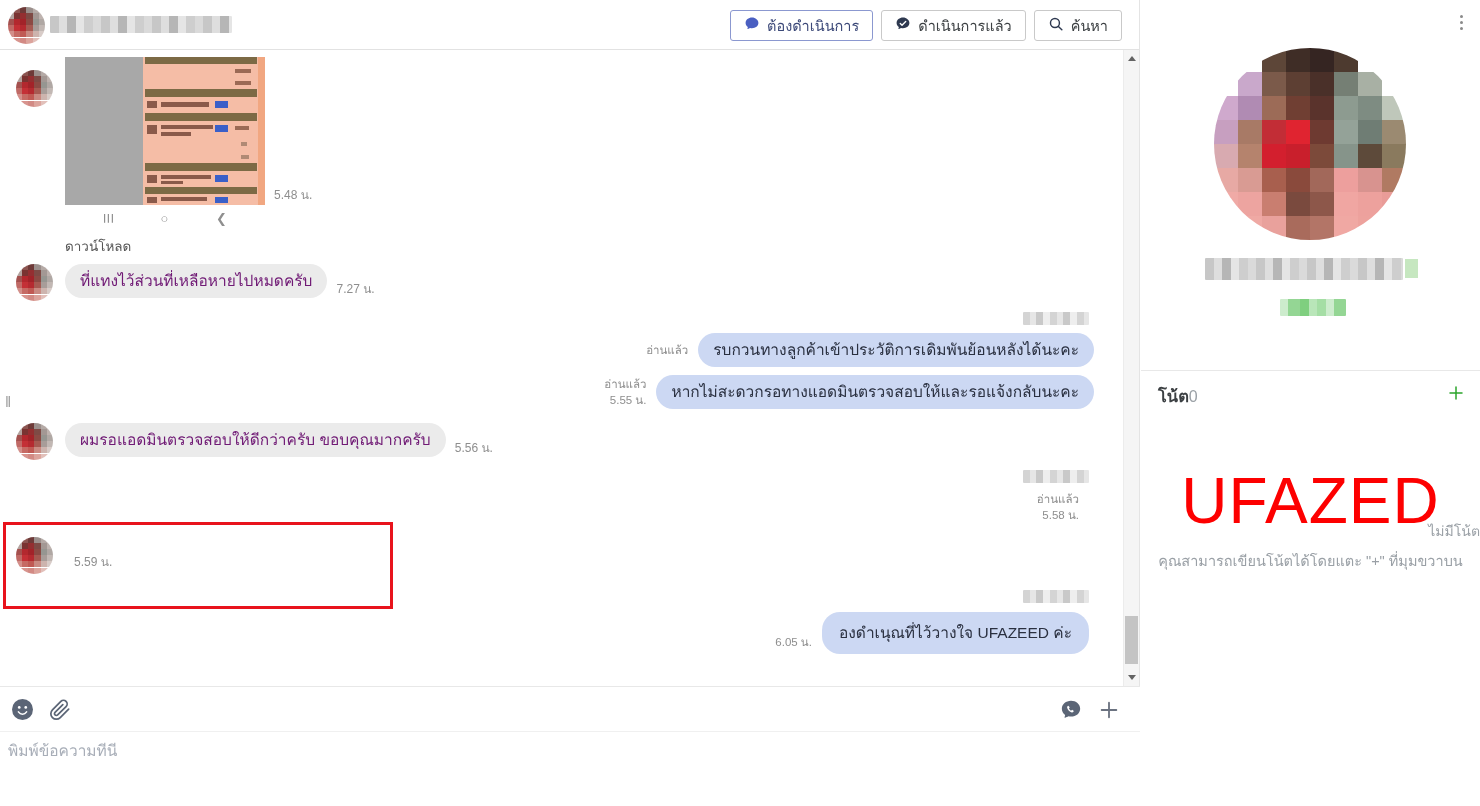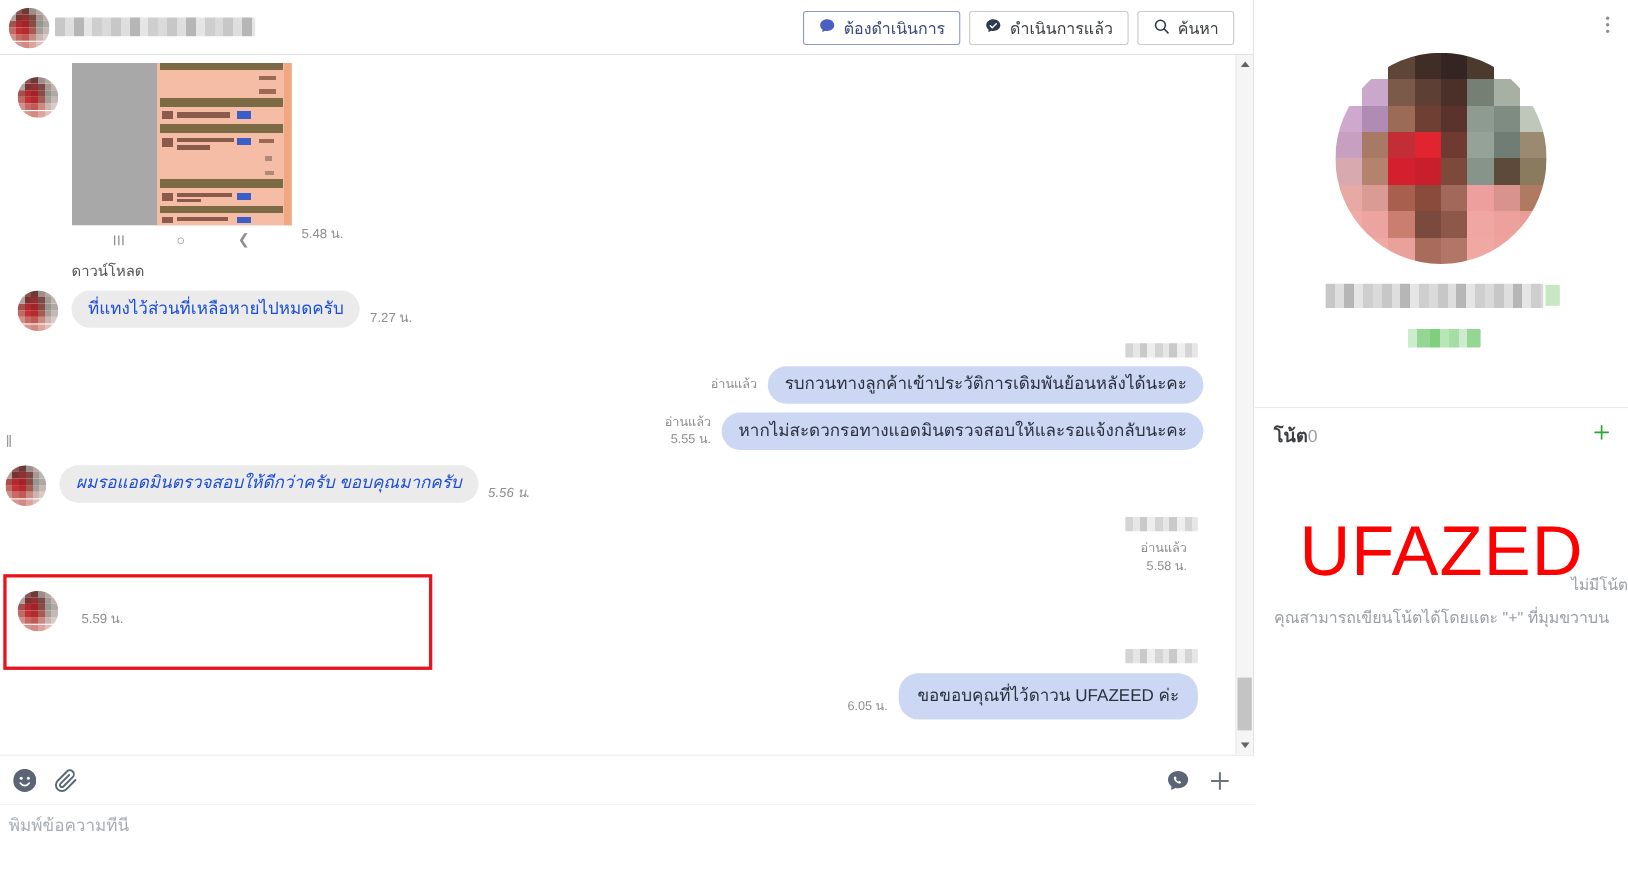--- a/index.html
+++ b/index.html
@@ -32,21 +32,21 @@
     background-size:100% 17.5%;
     background-position:0 0,0 20%,0 40%,0 60%,0 80%,0 100%;
   }
 
   .chat-body { position:absolute; left:0; top:50px; width:1124px; height:636px; background:#fff; }
   .msg-row { position:absolute; display:flex; }
   .msg-row.in { align-items:flex-start; }
   .msg-row.out { align-items:center; }
   .msg-avatar { width:37px; height:37px; flex:0 0 37px; margin-right:12px; }
   .bubble { border-radius:18px; padding:7px 15px 8px; font-size:15.5px; line-height:1.25; white-space:nowrap; }
-  .bubble.in { background:#ebebeb; color:#1d4ed8; }
+  .bubble.in { background:#ebebeb; color:#701a75; }
   .bubble.out { background:#ccd8f3; color:#2a3040; }
   .msg-time { font-size:12px; color:#8e8e8e; align-self:flex-end; margin:0 0 3px 9px; white-space:nowrap; }
   .msg-meta { font-size:11.5px; color:#8e8e8e; text-align:right; margin-right:10px; line-height:1.4; white-space:nowrap; }
   .msg-meta.bottom { align-self:flex-end; margin-bottom:4px; }
   .adminblur { position:absolute; height:13px; width:66px; }
 
   .thumb-wrap { display:flex; flex-direction:column; }
   .thumb-img { width:200px; height:148px; display:block; }
   .thumb-nav { width:200px; height:26px; background:#fff; display:flex; align-items:center; justify-content:space-between; padding:0 38px; color:#8f8f8f; }
   .nav-recent { font-size:12px; transform:rotate(90deg); letter-spacing:-1px; }
@@ -160,21 +160,21 @@
             <rect x="82" y="140" width="10" height="6" fill="#8a5a4a"></rect>
             <rect x="96" y="140" width="46" height="4" fill="#8a5a4a"></rect>
             <rect x="150" y="140" width="13" height="6" fill="#3a5fc8"></rect>
           </svg>
           <div class="thumb-nav">
             <span class="nav-recent">☰</span>
             <span class="nav-home">○</span>
             <span class="nav-back">❮</span>
           </div>
         </div>
-        <span class="msg-time" style="margin-bottom:10px;">5.48 น.</span>
+        <span class="msg-time" style="margin-bottom:27px;">5.48 น.</span>
       </div>
       <span class="download-link" style="left:65px; top:185px;">ดาวน์โหลด</span>
 
       <div class="msg-row in" style="left:16px; top:214px;">
         <div class="msg-avatar pixavi"></div>
         <div class="bubble in">ที่แทงไว้ส่วนที่เหลือหายไปหมดครับ</div>
         <span class="msg-time">7.27 น.</span>
       </div>
 
       <div class="adminblur blurbar small" style="right:35px; top:262px;"></div>
@@ -186,21 +186,21 @@
       <div class="msg-row out" style="right:30px; top:325px;">
         <div class="msg-meta">
           <div>อ่านแล้ว</div>
           <div>5.55 น.</div>
         </div>
         <div class="bubble out">หากไม่สะดวกรอทางแอดมินตรวจสอบให้และรอแจ้งกลับนะคะ</div>
       </div>
 
       <div class="left-handle">‖</div>
 
-      <div class="msg-row in" style="left:5px; top:373px;font-style:italic;">
+      <div class="msg-row in" style="left:16px; top:373px;">
         <div class="msg-avatar pixavi"></div>
         <div class="bubble in">ผมรอแอดมินตรวจสอบให้ดีกว่าครับ ขอบคุณมากครับ</div>
         <span class="msg-time">5.56 น.</span>
       </div>
 
       <div class="adminblur blurbar small" style="right:35px; top:420px;"></div>
       <div class="msg-row out" style="right:35px; top:441px;">
         <div class="msg-meta">
           <div>อ่านแล้ว</div>
           <div>5.58 น.</div>
@@ -210,21 +210,21 @@
       <div class="highlight-box"></div>
 
       <div class="msg-row in" style="left:16px; top:487px;">
         <div class="msg-avatar pixavi"></div>
         <span class="msg-time">5.59 น.</span>
       </div>
 
       <div class="adminblur blurbar small" style="right:35px; top:540px;"></div>
       <div class="msg-row out" style="right:35px; top:562px;">
         <div class="msg-meta bottom">6.05 น.</div>
-        <div class="bubble out" style="padding:11px 17px 12px;">ขอขอบคุณที่ไว้ดาวน UFAZEED ค่ะ</div>
+        <div class="bubble out" style="padding:11px 17px 12px;">องดำเนุณที่ไว้วางใจ UFAZEED ค่ะ</div>
       </div>
 
     </div>
 
     <div class="vscroll">
       <div class="scroll-arrow up"></div>
       <div class="scroll-thumb"></div>
       <div class="scroll-arrow down"></div>
     </div>
 

